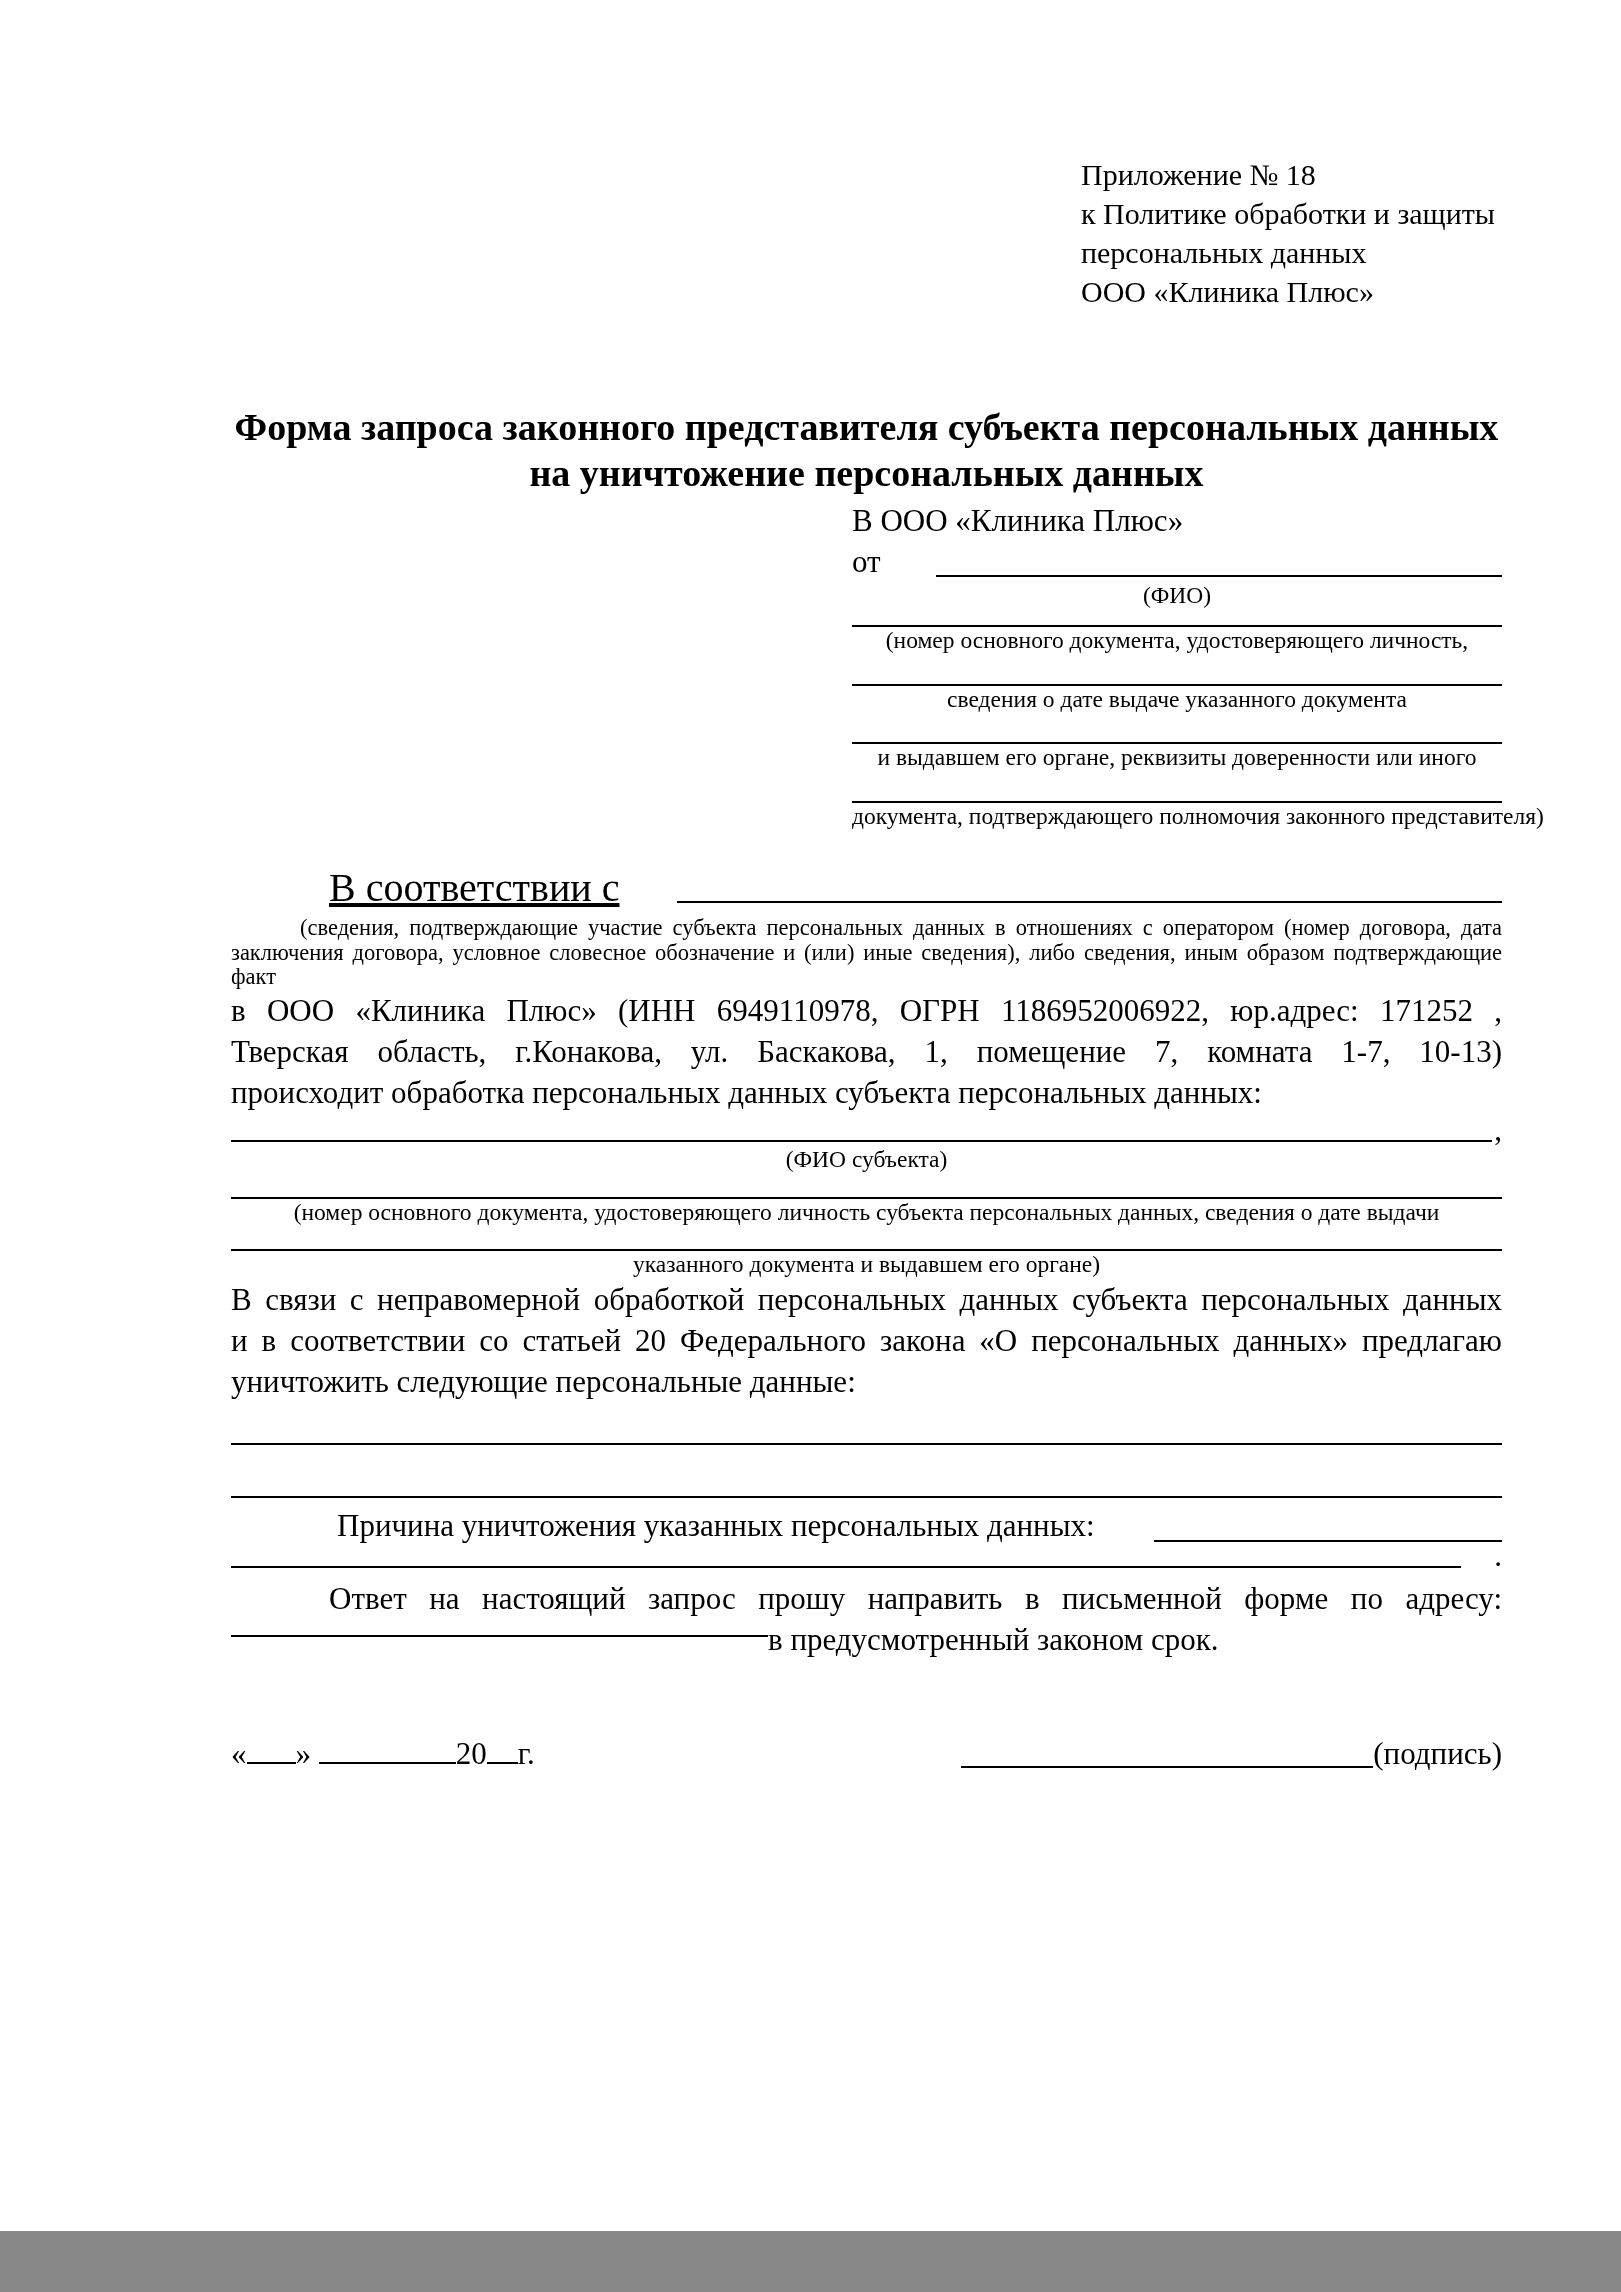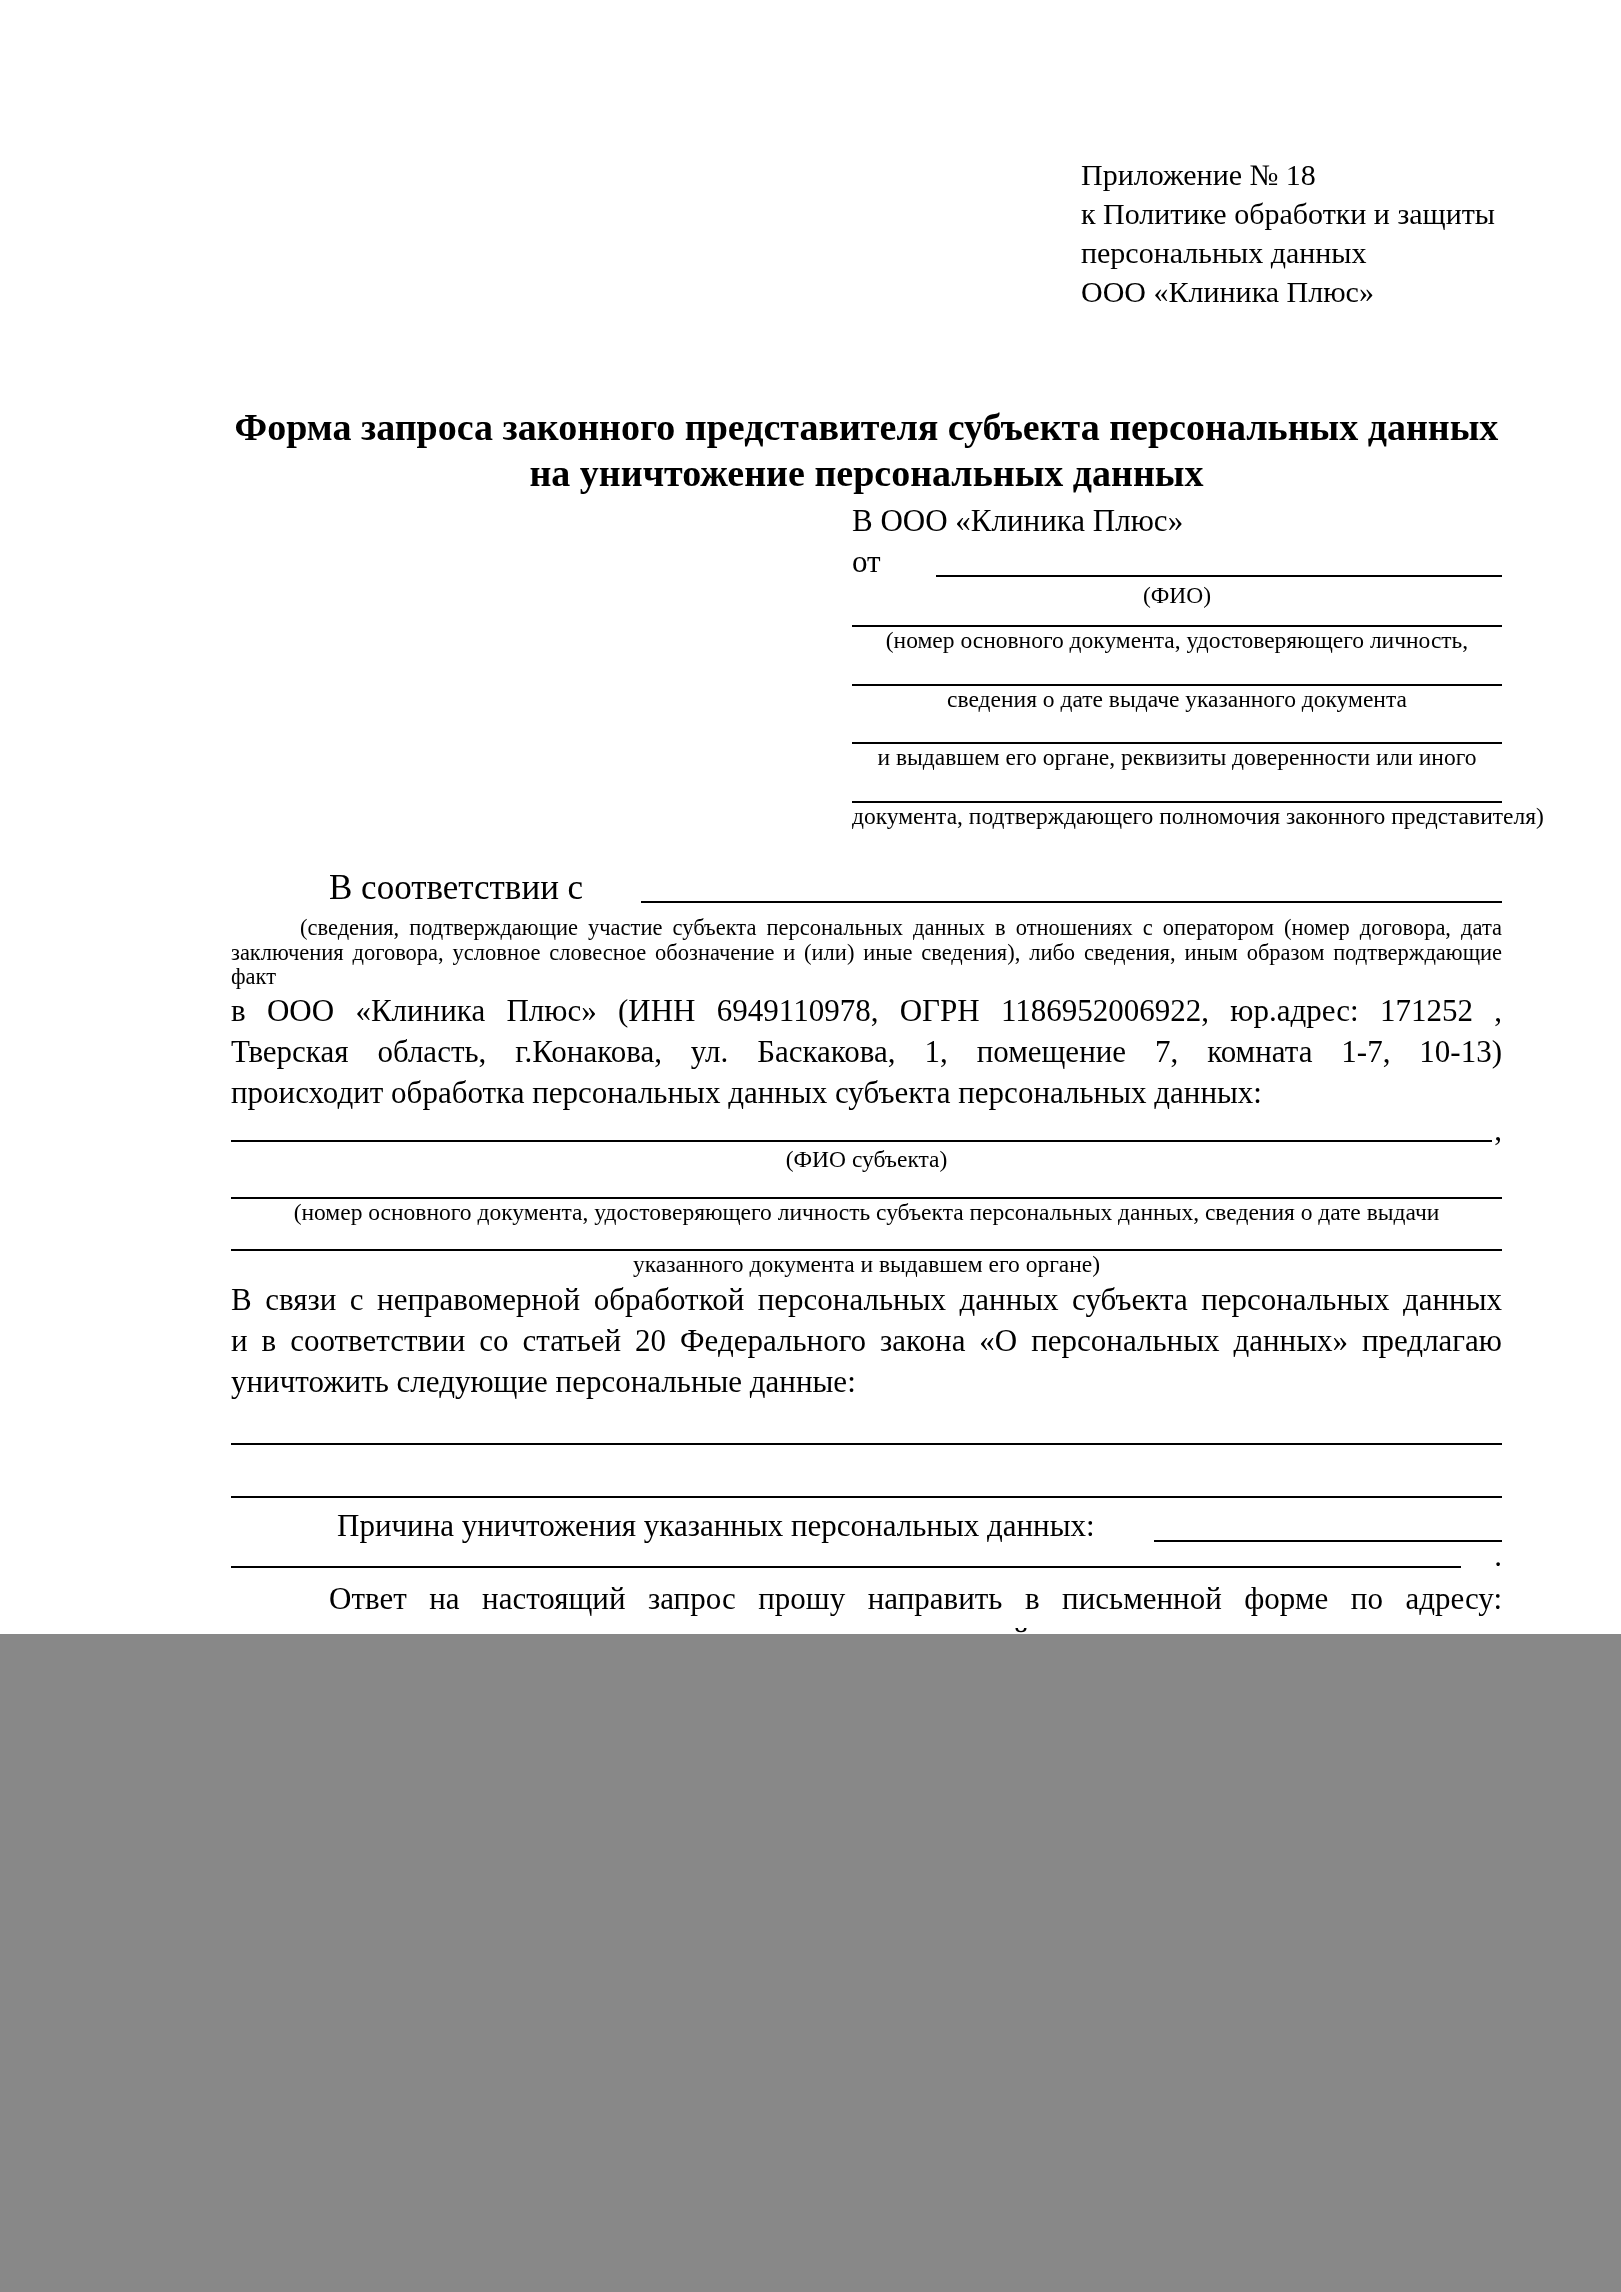--- a/index.html
+++ b/index.html
@@ -1,19 +1,19 @@
 <!DOCTYPE html>
 <html><head>
 <meta charset="utf-8">
 <style>
   * { margin:0; padding:0; box-sizing:border-box; }
   html,body { background:#888; }
   .page {
     position:relative;
-    width:1621px; height:1634px;
+    width:1621px; height:2231px;
     margin:0 auto;
     background:#ffffff;
     color:#000000;
     font-family:"Liberation Serif","DejaVu Serif",serif;
     overflow:hidden;
   }
   .content {
     position:absolute; left:231px; top:0;
     width:1271px;
     padding-top:155px;
@@ -44,21 +44,21 @@
   .row .uline { flex:1; margin-bottom:4.9px; }
   .from-row .uline { margin-left:7.8px; }
   .caption {
     font-size:23.5px; line-height:27.4px;
     text-align:center;
     white-space:nowrap;
   }
   .addr-field { margin-bottom:13.7px; }
   .addr-field .fline { height:17.6px; border-bottom:2.9px solid #000; }
   
-  .lead-row { margin-top:37px; font-size:35px; line-height:41px; }
+  .lead-row { margin-top:37px; font-size:40px; line-height:41px;text-decoration:underline; }
   .lead-row .lead-text { margin-left:98px; margin-right:9.8px; white-space:nowrap; }
   .note { margin-top:7.8px; font-size:22.5px; line-height:24.5px; }
   .note .indent1 { text-indent:69px; }
   .jline { text-align:justify; text-align-last:justify; }
   .bodytext { font-size:31px; line-height:41px; }
   .fill-row { display:flex; align-items:flex-end; height:33px; font-size:31px; }
   .fill-row .uline { flex:1; margin-bottom:3.9px; }
   .fill-row .tail { margin-left:2px; line-height:33px; }
   .blank-line { height:21.6px; border-bottom:2.9px solid #000; }
   .reason-row { margin-top:7.8px; font-size:31px; line-height:41px; }

